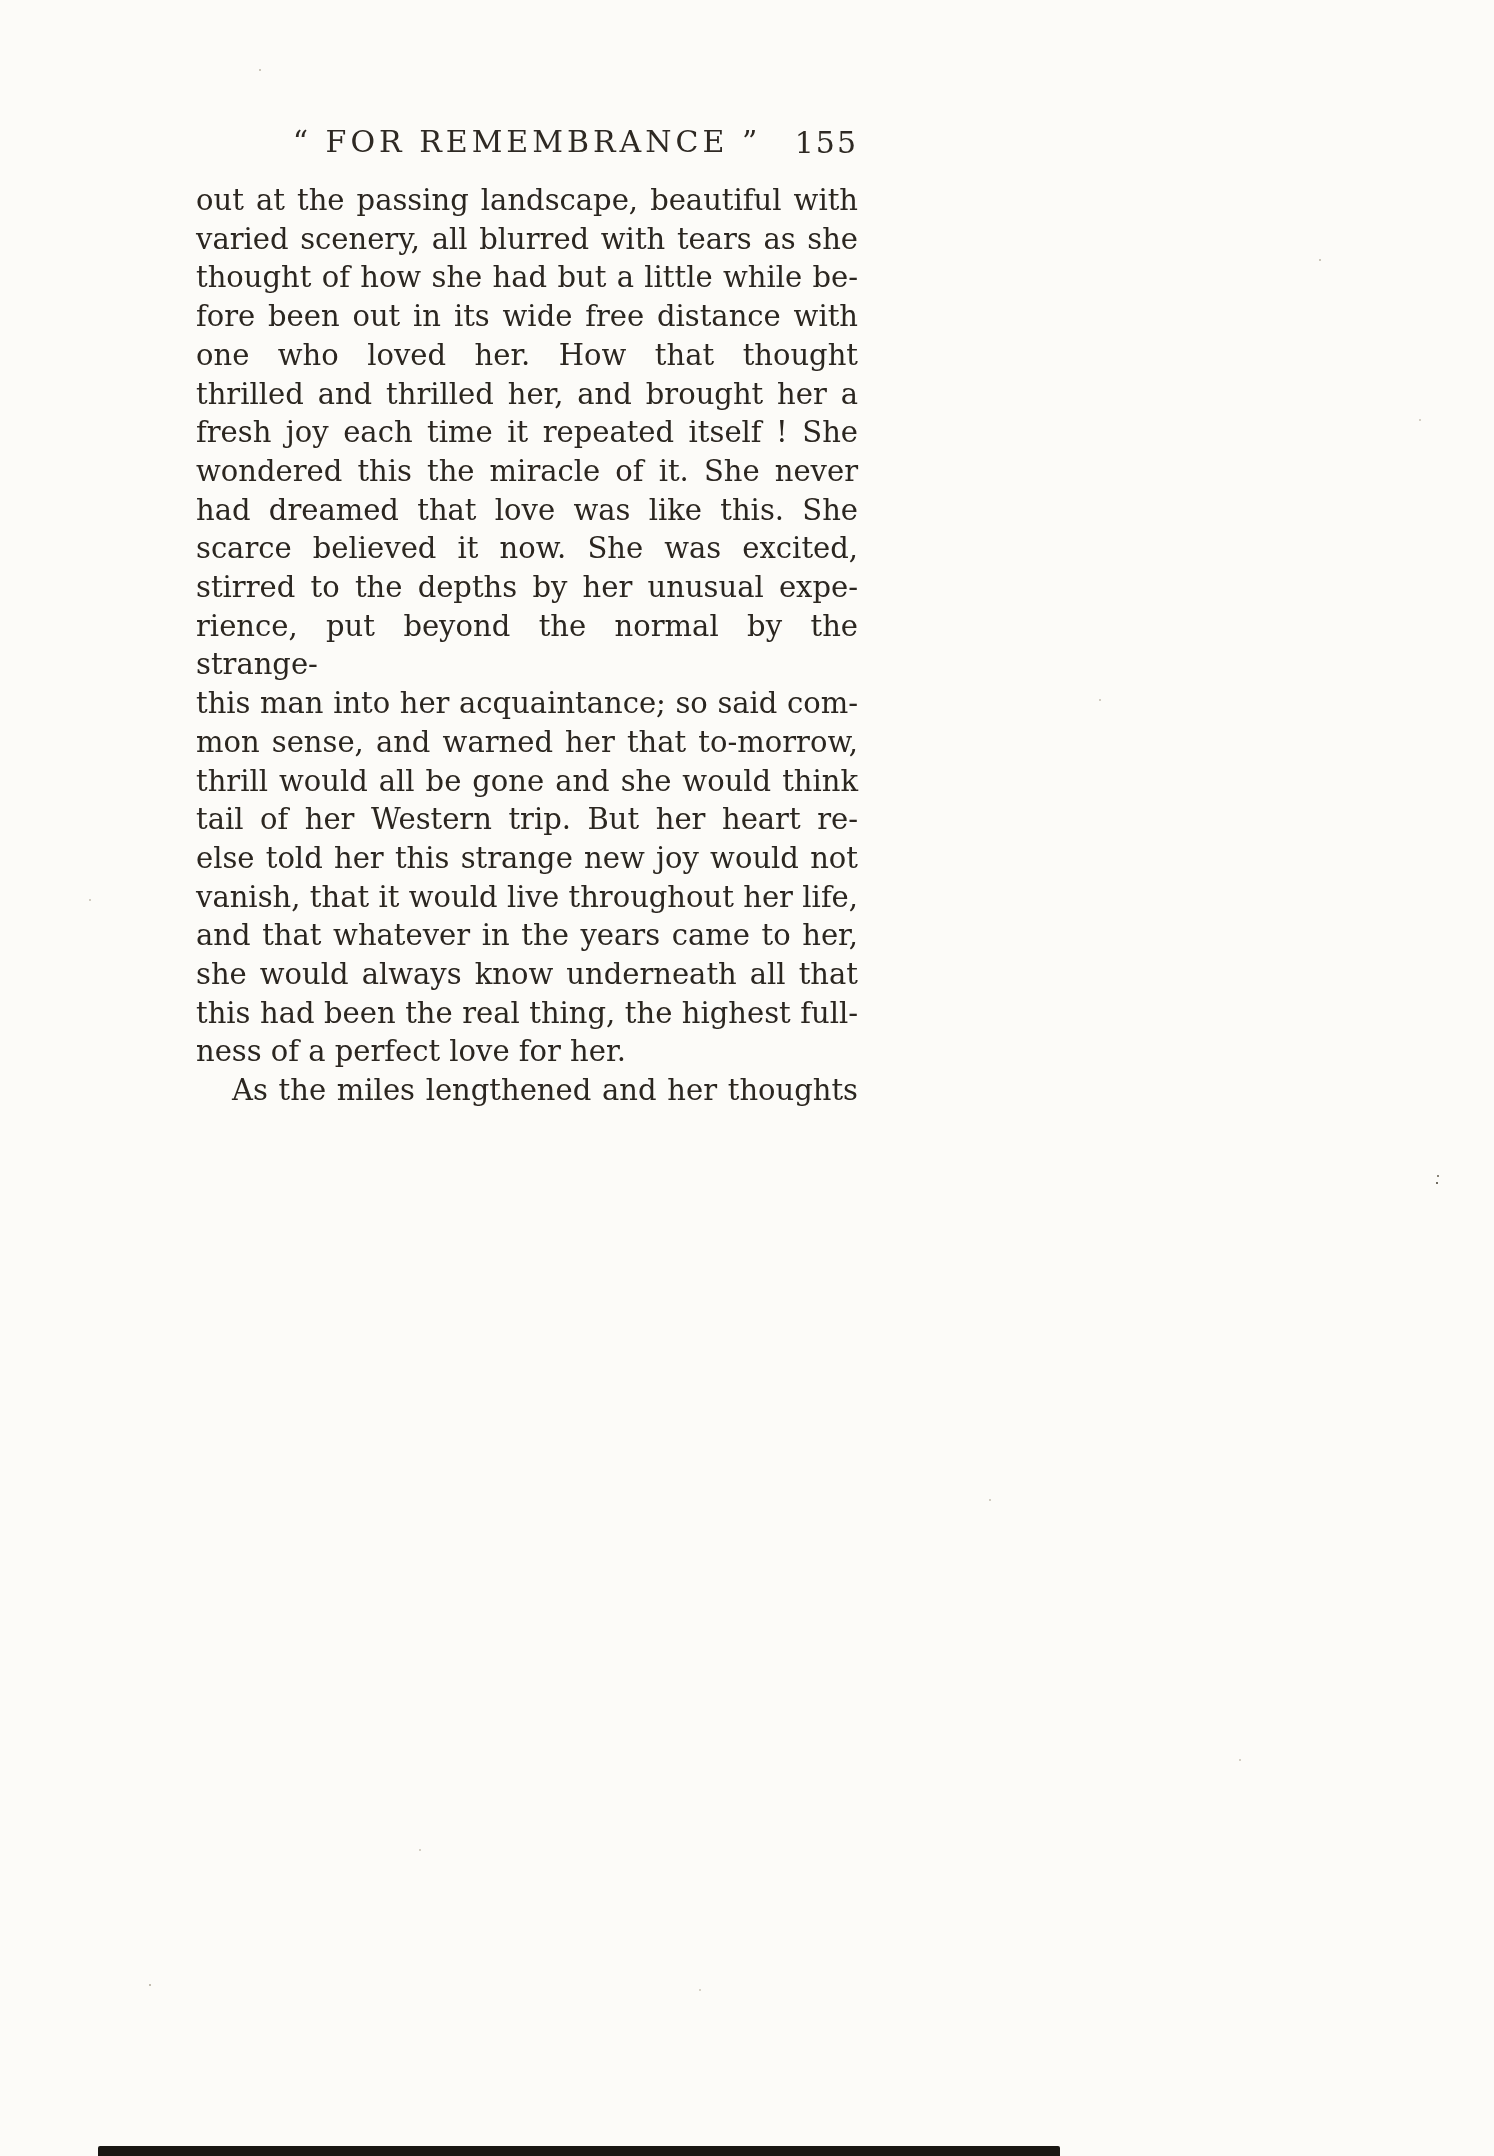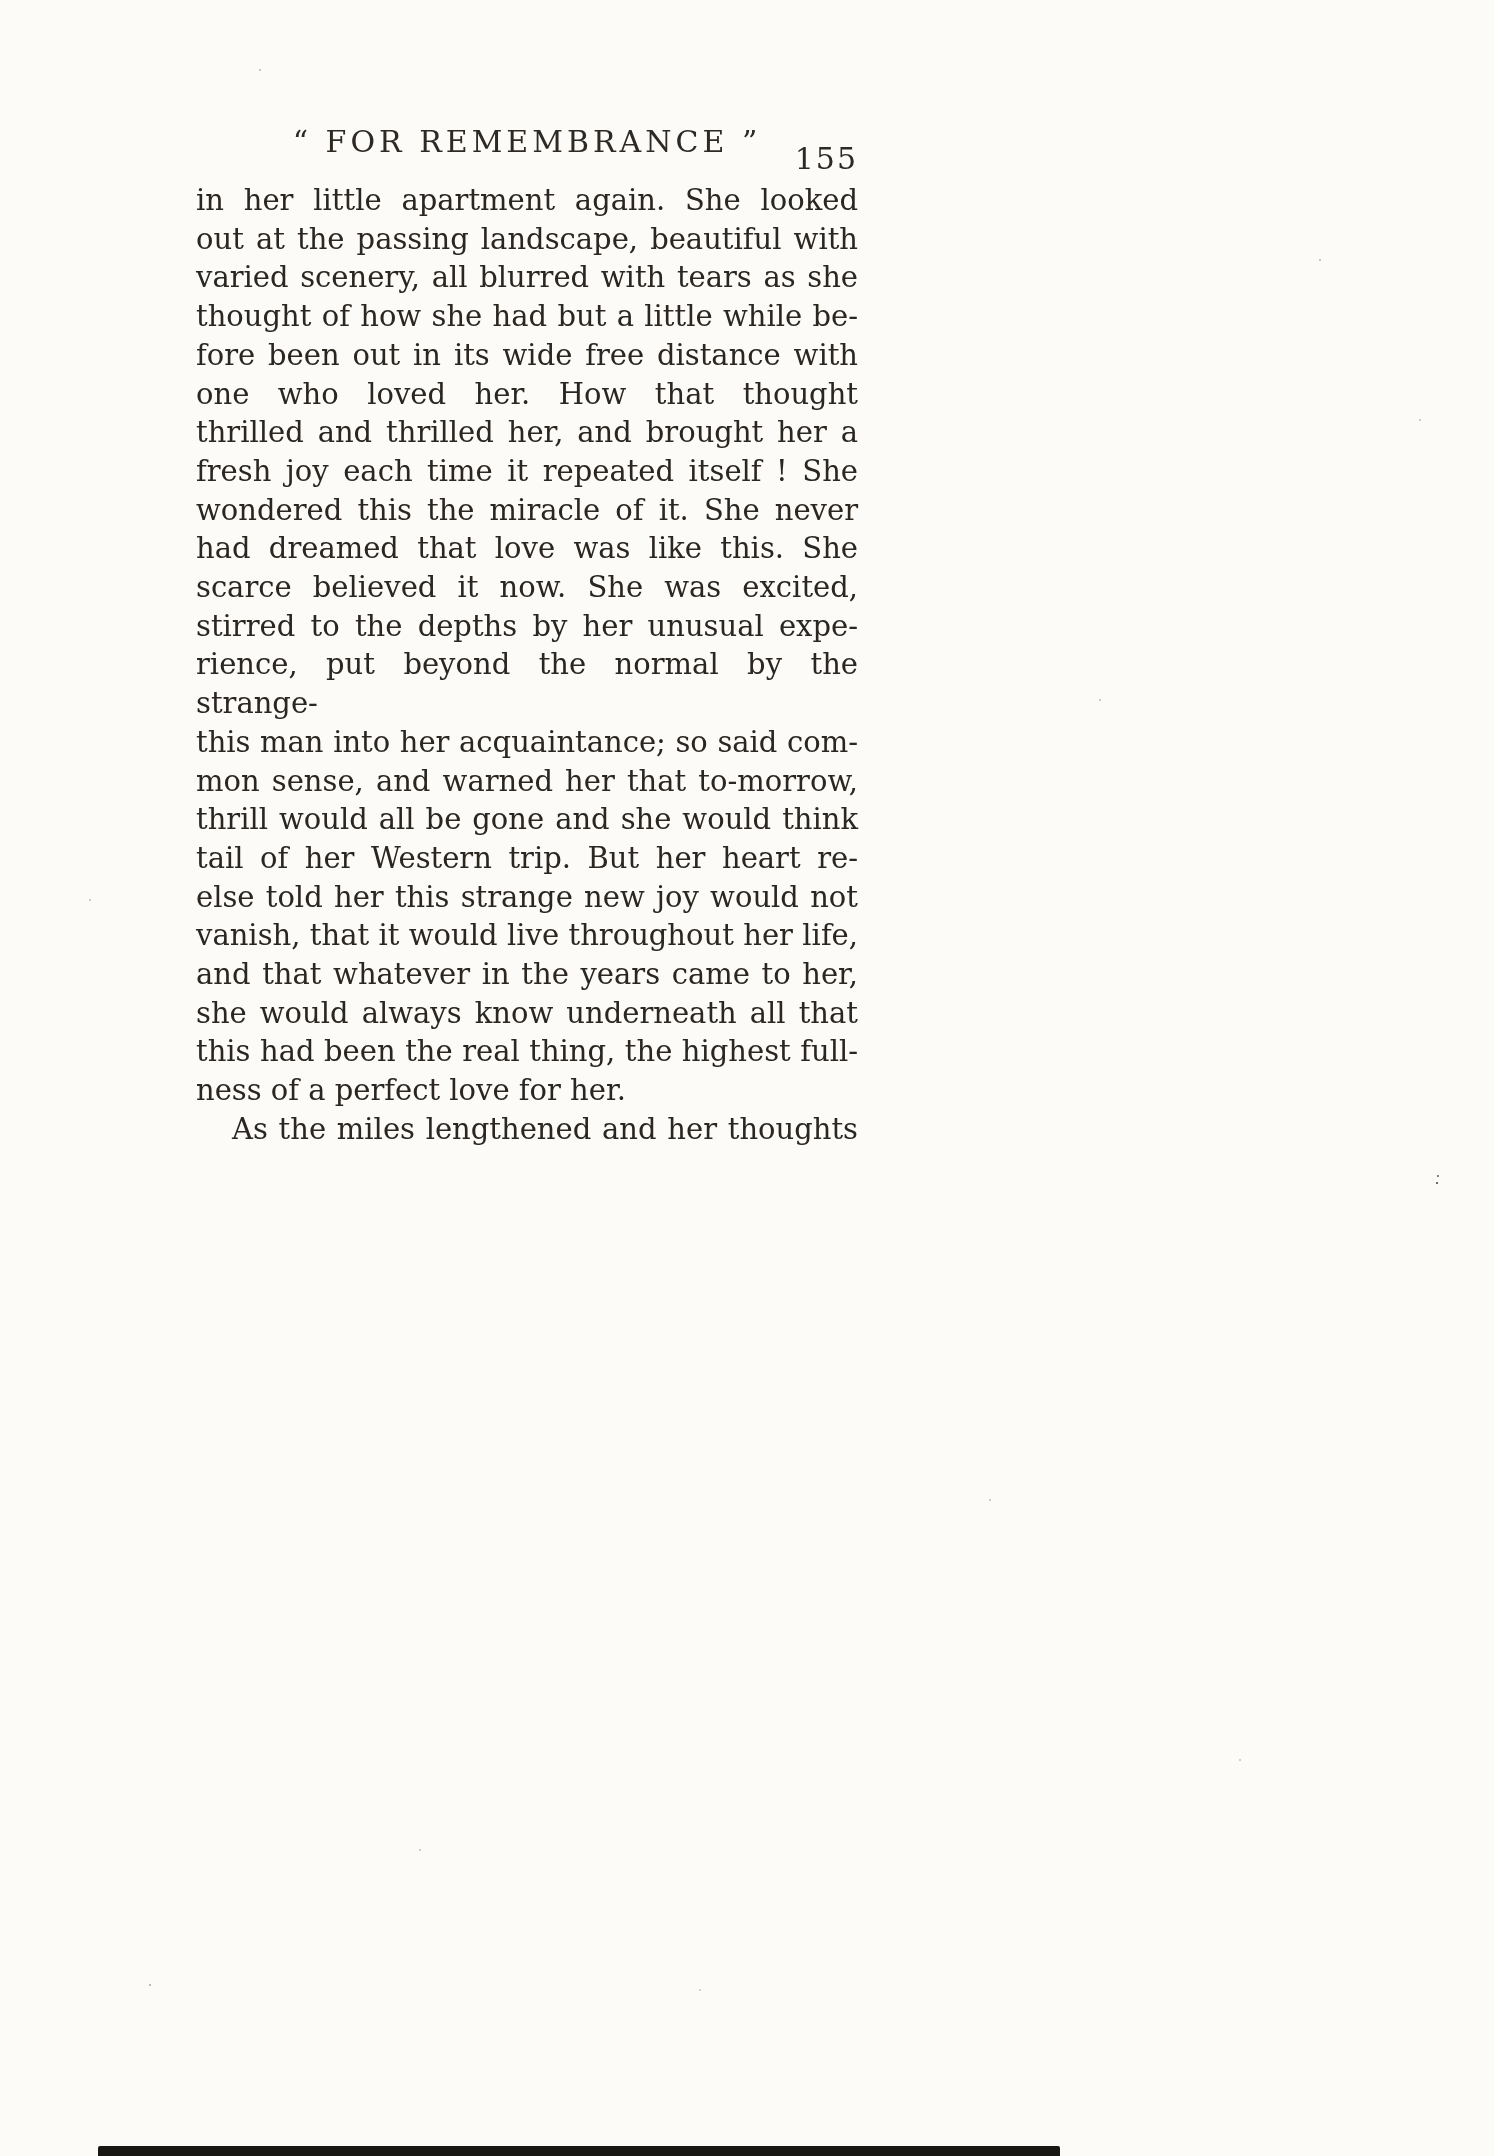--- a/index.html
+++ b/index.html
@@ -44,21 +44,21 @@
   .header-title {
     text-align: center;
     font-size: 30px;
     letter-spacing: 4px;
     color: #2e2923;
     white-space: nowrap;
   }
   .page-number {
     position: absolute;
     right: 0;
-    top: 17px;
+    top: 1px;
     font-size: 30px;
     letter-spacing: 2px;
     color: #2e2923;
   }
   .body-text {
     position: absolute;
     top: 181px;
     left: 196px;
     width: 662px;
     font-size: 29px;
@@ -89,21 +89,20 @@
 </head>
 <body>
 
 <div class="page">
   <div class="header">
     <div class="header-title">“ FOR REMEMBRANCE ”</div>
     <div class="page-number">155</div>
   </div>
 
   <div class="body-text">
-      <div class="line">in her little apartment again.  She looked</div>
       <div class="line">out at the passing landscape, beautiful with</div>
       <div class="line">varied scenery, all blurred with tears as she</div>
       <div class="line">thought of how she had but a little while be-</div>
       <div class="line">fore been out in its wide free distance with</div>
       <div class="line">one who loved her.  How that thought</div>
       <div class="line">thrilled and thrilled her, and brought her a</div>
       <div class="line">fresh joy each time it repeated itself !  She</div>
       <div class="line">wondered this the miracle of it.  She never</div>
       <div class="line">had dreamed that love was like this.  She</div>
       <div class="line">scarce believed it now.  She was excited,</div>

